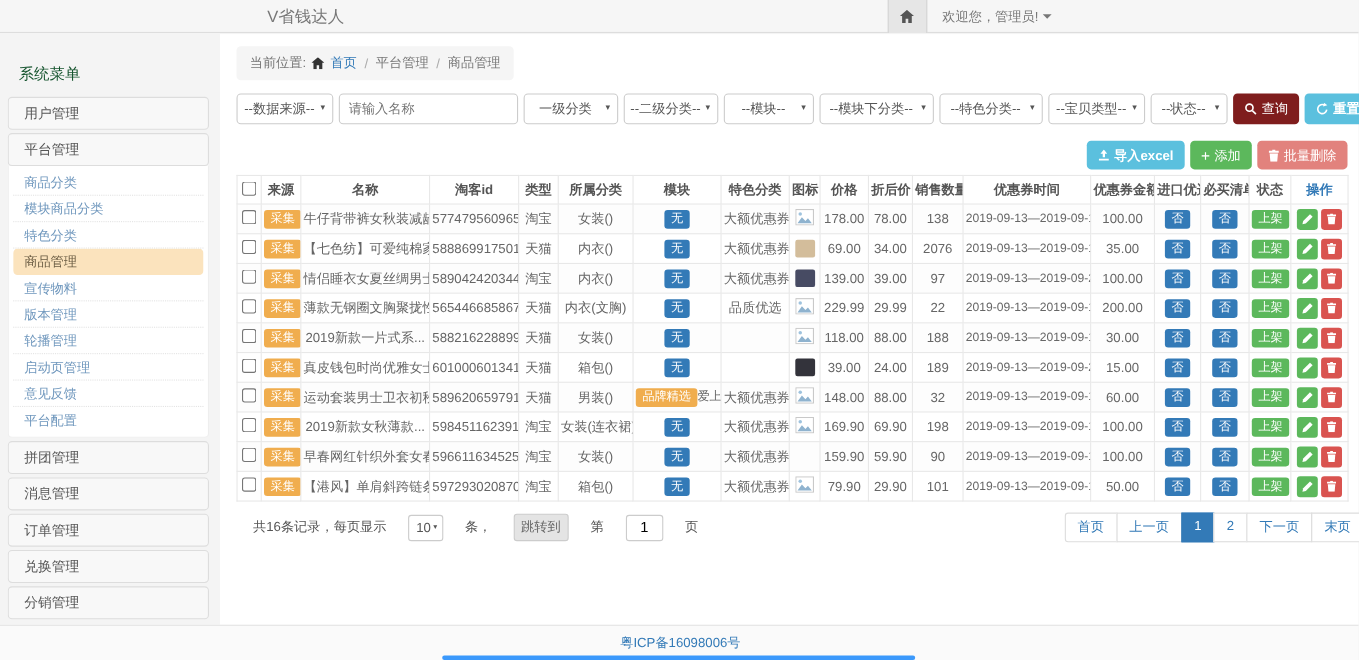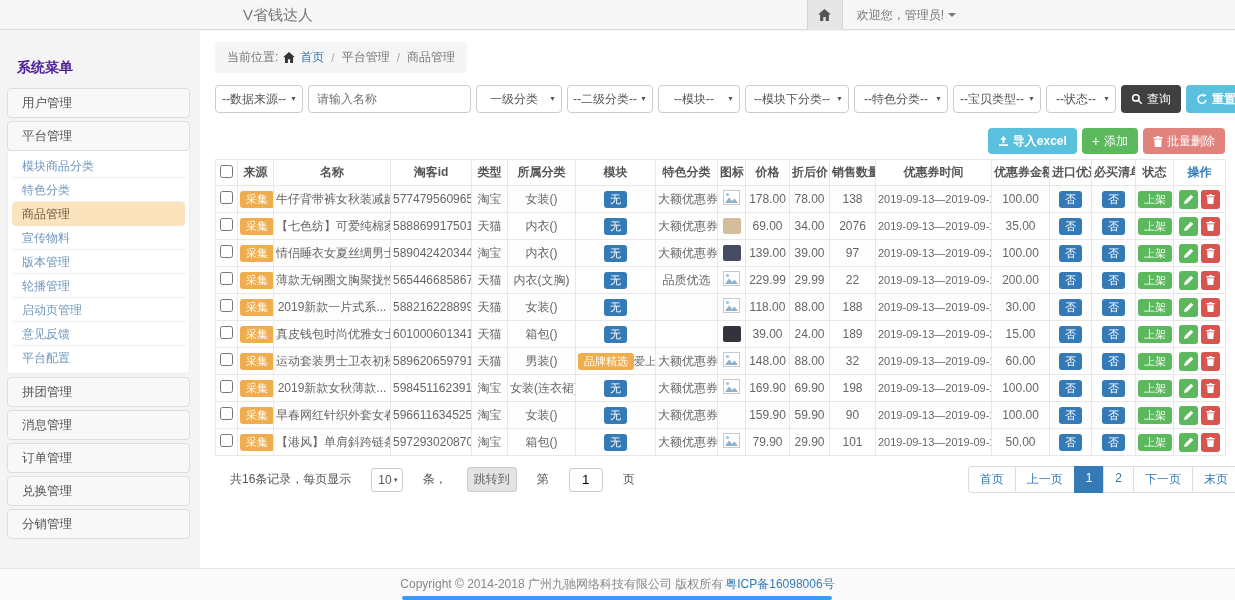--- a/index.html
+++ b/index.html
@@ -5,38 +5,38 @@
   * { margin:0; padding:0; box-sizing:border-box; }
   html,body { width:1235px; height:600px; overflow:hidden; font-family:"Liberation Sans","DejaVu Sans",sans-serif; font-size:12px; color:#555; background:#f4f4f4; }
   .topbar { position:absolute; top:0; left:0; width:1235px; height:30px; background:#f6f6f6; border-bottom:1px solid #ddd; }
   .app-title { position:absolute; left:243px; top:6px; font-size:15px; color:#777; }
   .topbar-right { position:absolute; right:265px; top:0; height:30px; display:flex; align-items:center; }
   .home-btn { width:36px; height:30px; background:#e6e6e6; border-left:1px solid #d5d5d5; border-right:1px solid #d5d5d5; display:flex; align-items:center; justify-content:center; cursor:pointer; }
   .welcome { padding:0 14px; color:#777; cursor:pointer; white-space:nowrap; }
   .caret { display:inline-block; width:0; height:0; border-left:4px solid transparent; border-right:4px solid transparent; border-top:4px solid #777; margin-left:4px; vertical-align:middle; }
 
   .sidebar { position:absolute; left:7px; top:50px; width:183px; bottom:32px; overflow:hidden; }
-  .sidebar-title { color:#4c1d95; font-size:14px; font-weight:bold; padding:9px 10px 8px; }
+  .sidebar-title { color:#14532d; font-size:14px; font-weight:normal; padding:9px 10px 8px; }
   .menu-group { background:#f8f8f8; border:1px solid #ddd; border-radius:4px; height:30px; line-height:28px; padding-left:14px; margin-top:3px; color:#555; font-size:12.5px; cursor:pointer; }
   .submenu { background:#fff; border:1px solid #eee; border-top:none; border-radius:0 0 4px 4px; padding:3px 4px; }
   .submenu-item { height:24px; line-height:24px; padding-left:10px; color:#6f97bd; border-bottom:1px dotted #e3e3e3; cursor:pointer; overflow:hidden; }
   .submenu-item:last-child { border-bottom:none; }
   .submenu-item.active { background:#fbe3bd; border-radius:4px; color:#6a5c43; border-bottom-color:transparent; }
 
   .main { position:absolute; left:200px; top:31px; width:1035px; bottom:32px; background:#fff; }
   .breadcrumb { display:inline-flex; align-items:center; gap:5px; background:#f5f5f5; border-radius:4px; padding:7px 12px; margin:11px 0 0 15px; color:#777; }
   .breadcrumb a { color:#337ab7; text-decoration:none; cursor:pointer; }
   .breadcrumb .sep { color:#aaa; padding:0 2px; }
 
   .filters { display:flex; gap:5px; margin:12px 0 0 15px; align-items:center; flex-wrap:nowrap; }
   .sel { position:relative; height:28px; border:1px solid #ccc; border-radius:4px; background:#fff; display:flex; align-items:center; justify-content:center; padding:0 16px 0 6px; color:#555; cursor:pointer; white-space:nowrap; }
   .sel .sel-caret { position:absolute; right:5px; top:9px; font-size:7px; color:#555; }
   .txt-input { height:28px; border:1px solid #ccc; border-radius:4px; padding:0 8px; color:#555; width:163px; font-family:inherit; font-size:12px; }
   .btn { display:inline-flex; align-items:center; gap:4px; border:none; border-radius:4px; color:#fff; font-size:12px; padding:0 10px; height:28px; cursor:pointer; font-family:inherit; white-space:nowrap; }
-  .btn-primary { background:#404040; }
+  .btn-primary { background:#7f1d1d; }
   .btn-info { background:#5bc0de;font-weight:bold; }
   .btn-success { background:#5cb85c; }
   .btn-danger-muted { background:#e2827d; }
 
   .toolbar { position:absolute; right:10px; top:97px; display:flex; gap:5px; }
   .toolbar .btn { height:26px; }
 
   .grid-wrap { margin:46px 15px 0; }
   table.grid { width:1010px; border-collapse:collapse; table-layout:fixed; }
   .grid th, .grid td { border:1px solid #e8e8e8; text-align:center; padding:3px 2px; font-size:12px; overflow:hidden; white-space:nowrap; }
@@ -90,20 +90,21 @@
     </div>
   </div>
 </div>
 
 <div class="sidebar">
   <div class="sidebar-title">系统菜单</div>
   <div id="menu">
       <div class="menu-group">用户管理</div>
       <div class="menu-group">平台管理</div>
       <div class="submenu">
+        <div class="submenu-item">商品分类</div>
         <div class="submenu-item">模块商品分类</div>
         <div class="submenu-item">特色分类</div>
         <div class="submenu-item active">商品管理</div>
         <div class="submenu-item">宣传物料</div>
         <div class="submenu-item">版本管理</div>
         <div class="submenu-item">轮播管理</div>
         <div class="submenu-item">启动页管理</div>
         <div class="submenu-item">意见反馈</div>
         <div class="submenu-item">平台配置</div>
       </div>
@@ -620,16 +621,15 @@
           <span class="page-btn active">1</span>
           <span class="page-btn">2</span>
           <span class="page-btn">下一页</span>
           <span class="page-btn">末页</span>
         </div>
     </div>
   </div>
 </div>
 
 <div class="footer">
-  <span>Copyright © 2014-2018 广州九驰网络科技有限公司 版权所有</span>
   <a>粤ICP备16098006号</a>
 </div>
 <div class="bottom-bar"></div>
 
 </body></html>

